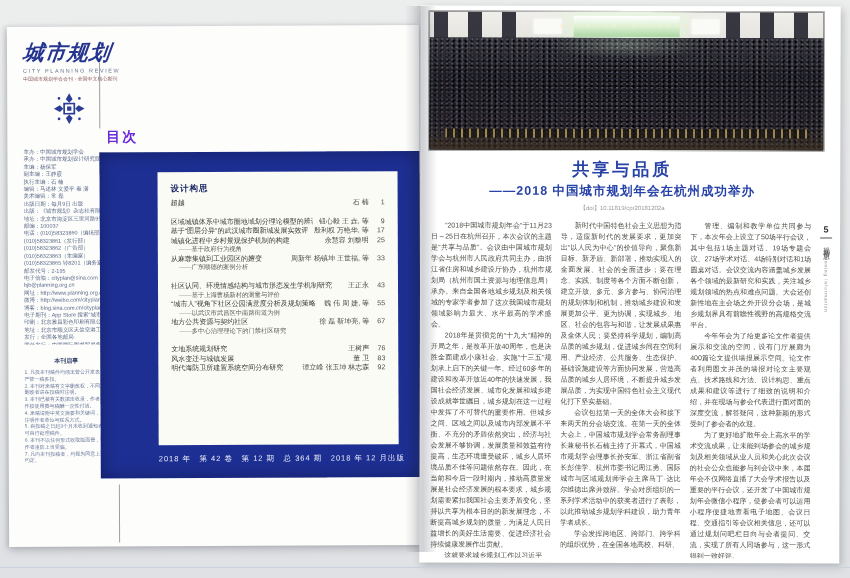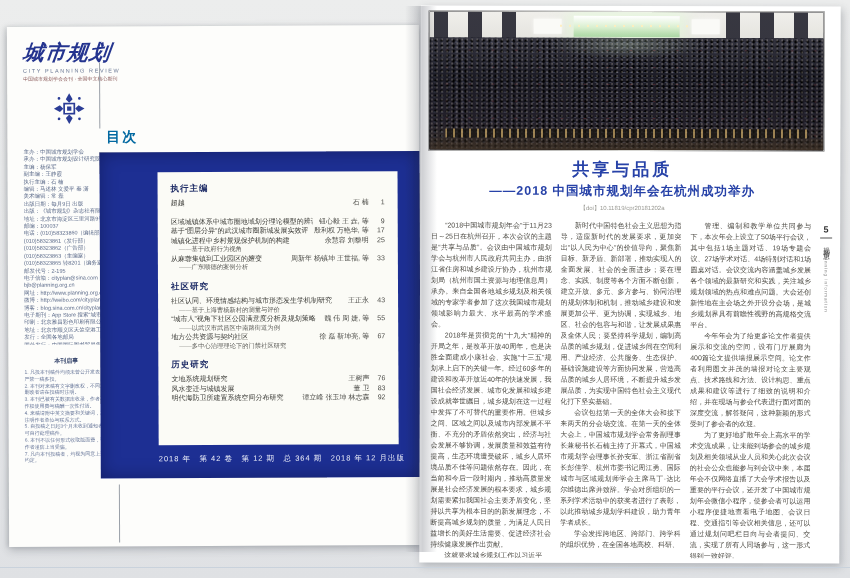--- a/index.html
+++ b/index.html
@@ -28,21 +28,21 @@
   .logo-tag{font-size:5px;color:#8a5a5a;margin-top:2px;white-space:nowrap;overflow:hidden;width:100px;}
   .emblem{display:block;margin:10px auto 0 auto;}
   .masthead{position:absolute;left:16px;top:122px;width:84px;font-size:5.5px;line-height:7.4px;
             color:#5c6b8a;overflow:hidden;height:196px;}
   .masthead div{white-space:nowrap;overflow:hidden;}
   .notice{position:absolute;left:16px;top:330px;width:84px;color:#5c6b8a;}
   .notice-title{font-size:6px;font-weight:bold;text-align:center;color:#3c4b70;margin-bottom:3px;}
   .notice .items div{font-size:5px;line-height:6.8px;color:#68779a;overflow:hidden;}
   .vrule-top{position:absolute;left:92px;top:36px;width:1px;height:66px;background:#9aa0a8;}
   .vrule-bottom{position:absolute;left:110px;top:458px;width:1px;height:58px;background:#9aa0a8;}
-  .toc-label{position:absolute;left:99px;top:102px;font-size:14px;font-weight:bold;color:#0369a1;letter-spacing:2px;}
+  .toc-label{position:absolute;left:99px;top:102px;font-size:14px;font-weight:bold;color:#6d28d9;letter-spacing:2px;}
   .toc-box{position:absolute;left:92px;top:126px;width:320px;height:326px;background:#1d2f93;
            box-shadow:inset 0 0 18px rgba(0,0,20,.35);}
   .toc-inner{position:absolute;left:58px;top:20px;width:240px;height:273px;background:#fbfbf6;
              padding:11px 13px;overflow:hidden;}
   .toc-section{margin-bottom:9px;}
   .toc-section-title{font-size:8.5px;font-weight:bold;color:#1e2c66;margin-bottom:3px;letter-spacing:1px;}
   .toc-line{display:flex;align-items:baseline;font-size:7px;line-height:9.6px;color:#3a3a36;}
   .toc-line .t{flex:1;overflow:hidden;white-space:nowrap;}
   .toc-line .a{color:#4c4c48;margin-left:6px;white-space:nowrap;}
   .toc-line .p{width:13px;text-align:right;color:#4c4c48;margin-left:3px;}
@@ -169,21 +169,21 @@
         </div>
     </div>
 
     <div class="vrule-top"></div>
     <div class="toc-label">目次</div>
 
     <div class="toc-box">
       <div class="toc-inner">
 
         <div class="toc-section">
-          <div class="toc-section-title">执行主编</div>
+          <div class="toc-section-title">设计构思</div>
           <div class="toc-entry">
             <div class="toc-line">
                 <span class="t">超越</span>
                 <span class="a">石 楠</span>
                 <span class="p">1</span>
               </div>
           </div>
         </div>
 
         <div class="toc-section">
@@ -213,21 +213,20 @@
             <div class="toc-line">
                 <span class="t">从麻蓉集镇到工业园区的嬗变</span>
                 <span class="a">周新年 杨镇坤 王世福, 等</span>
                 <span class="p">33</span>
               </div>
             <div class="toc-sub">——广东顺德的案例分析</div>
           </div>
         </div>
 
         <div class="toc-section">
-          <div class="toc-section-title">社区研究</div>
           <div class="toc-entry">
             <div class="toc-line">
                 <span class="t">社区认同、环境情感结构与城市形态发生学机制研究</span>
                 <span class="a">王正永</span>
                 <span class="p">43</span>
               </div>
             <div class="toc-sub">——基于上海曹杨新村的测量与评价</div>
           </div>
           <div class="toc-entry">
             <div class="toc-line">
@@ -241,21 +240,20 @@
             <div class="toc-line">
                 <span class="t">地方公共资源与契约社区</span>
                 <span class="a">徐 磊 靳坤亮, 等</span>
                 <span class="p">67</span>
               </div>
             <div class="toc-sub">——多中心治理理论下的门禁社区研究</div>
           </div>
         </div>
 
         <div class="toc-section">
-          <div class="toc-section-title">历史研究</div>
           <div class="toc-entry">
             <div class="toc-line">
                 <span class="t">文地系统规划研究</span>
                 <span class="a">王树声</span>
                 <span class="p">76</span>
               </div>
           </div>
           <div class="toc-entry">
             <div class="toc-line">
                 <span class="t">风水变迁与城镇发展</span>

